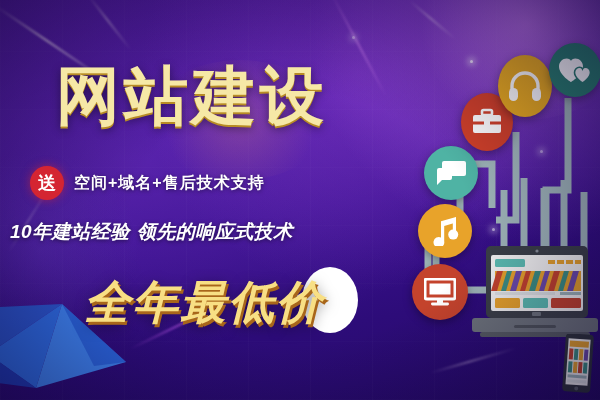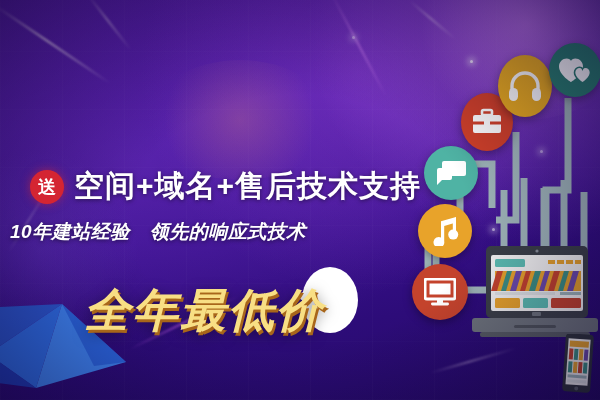--- a/index.html
+++ b/index.html
@@ -61,29 +61,29 @@
     white-space:nowrap;
   }
 
   .sub-row{position:absolute;left:30px;top:166px;display:flex;align-items:center;gap:10px;}
   .gift-badge{
     width:34px;height:34px;border-radius:50%;background:#d42532;
     display:flex;align-items:center;justify-content:center;
     color:#fff;font-size:18px;font-weight:700;
     box-shadow:0 0 10px rgba(212,37,50,.55);
   }
-  .sub-text{color:#ffffff;font-size:30px;font-weight:700;letter-spacing:1px;
+  .sub-text{color:#ffffff;font-size:16px;font-weight:700;letter-spacing:1px;
     text-shadow:0 1px 4px rgba(0,0,0,.5);white-space:nowrap;}
 
-  .features{position:absolute;left:10px;top:219px;display:flex;gap:20px;align-items:center;}
+  .features{position:absolute;left:10px;top:219px;display:flex;gap:7px;align-items:center;}
   .feature{color:#ffffff;font-size:19px;font-style:italic;font-weight:700;
     letter-spacing:.5px;text-shadow:0 1px 4px rgba(0,0,0,.55);white-space:nowrap;}
 
   .headline{
-    position:absolute;left:84px;top:280px;
+    position:absolute;left:84px;top:272px;
     font-size:46px;font-weight:700;font-style:italic;letter-spacing:2px;
     color:#f8df84;
     text-shadow:2px 3px 0 #a8661a, 0 4px 14px rgba(0,0,0,.5);
     white-space:nowrap;
   }
 
   .bubble{position:absolute;left:294px;top:264px;width:66px;height:72px;}
 
   
   .icon-circle{position:absolute;border-radius:50%;display:flex;align-items:center;
@@ -262,20 +262,21 @@
       <path d="M86 8 L12 58 L0 50 L0 12 Z" fill="#2a5fd8" opacity=".9"></path>
       <path d="M86 8 L12 58 L60 92 Z" fill="#2f6fe8"></path>
       <path d="M86 8 L60 92 L150 66 Z" fill="#3f86f5"></path>
       <path d="M86 8 L150 66 L118 70 Z" fill="#1c4fd0" opacity=".55"></path>
       <path d="M12 58 L60 92 L0 84 L0 50 Z" fill="#1c4fd0" opacity=".75"></path>
     </svg>
   </div>
 
   <div class="vignette"></div>
 
+  <div class="title">网站建设</div>
 
   <div class="sub-row">
     <div class="gift-badge">送</div>
     <div class="sub-text">空间+域名+售后技术支持</div>
   </div>
 
   <div class="features">
     <div class="feature">10年建站经验</div>
     <div class="feature">领先的响应式技术</div>
   </div>

